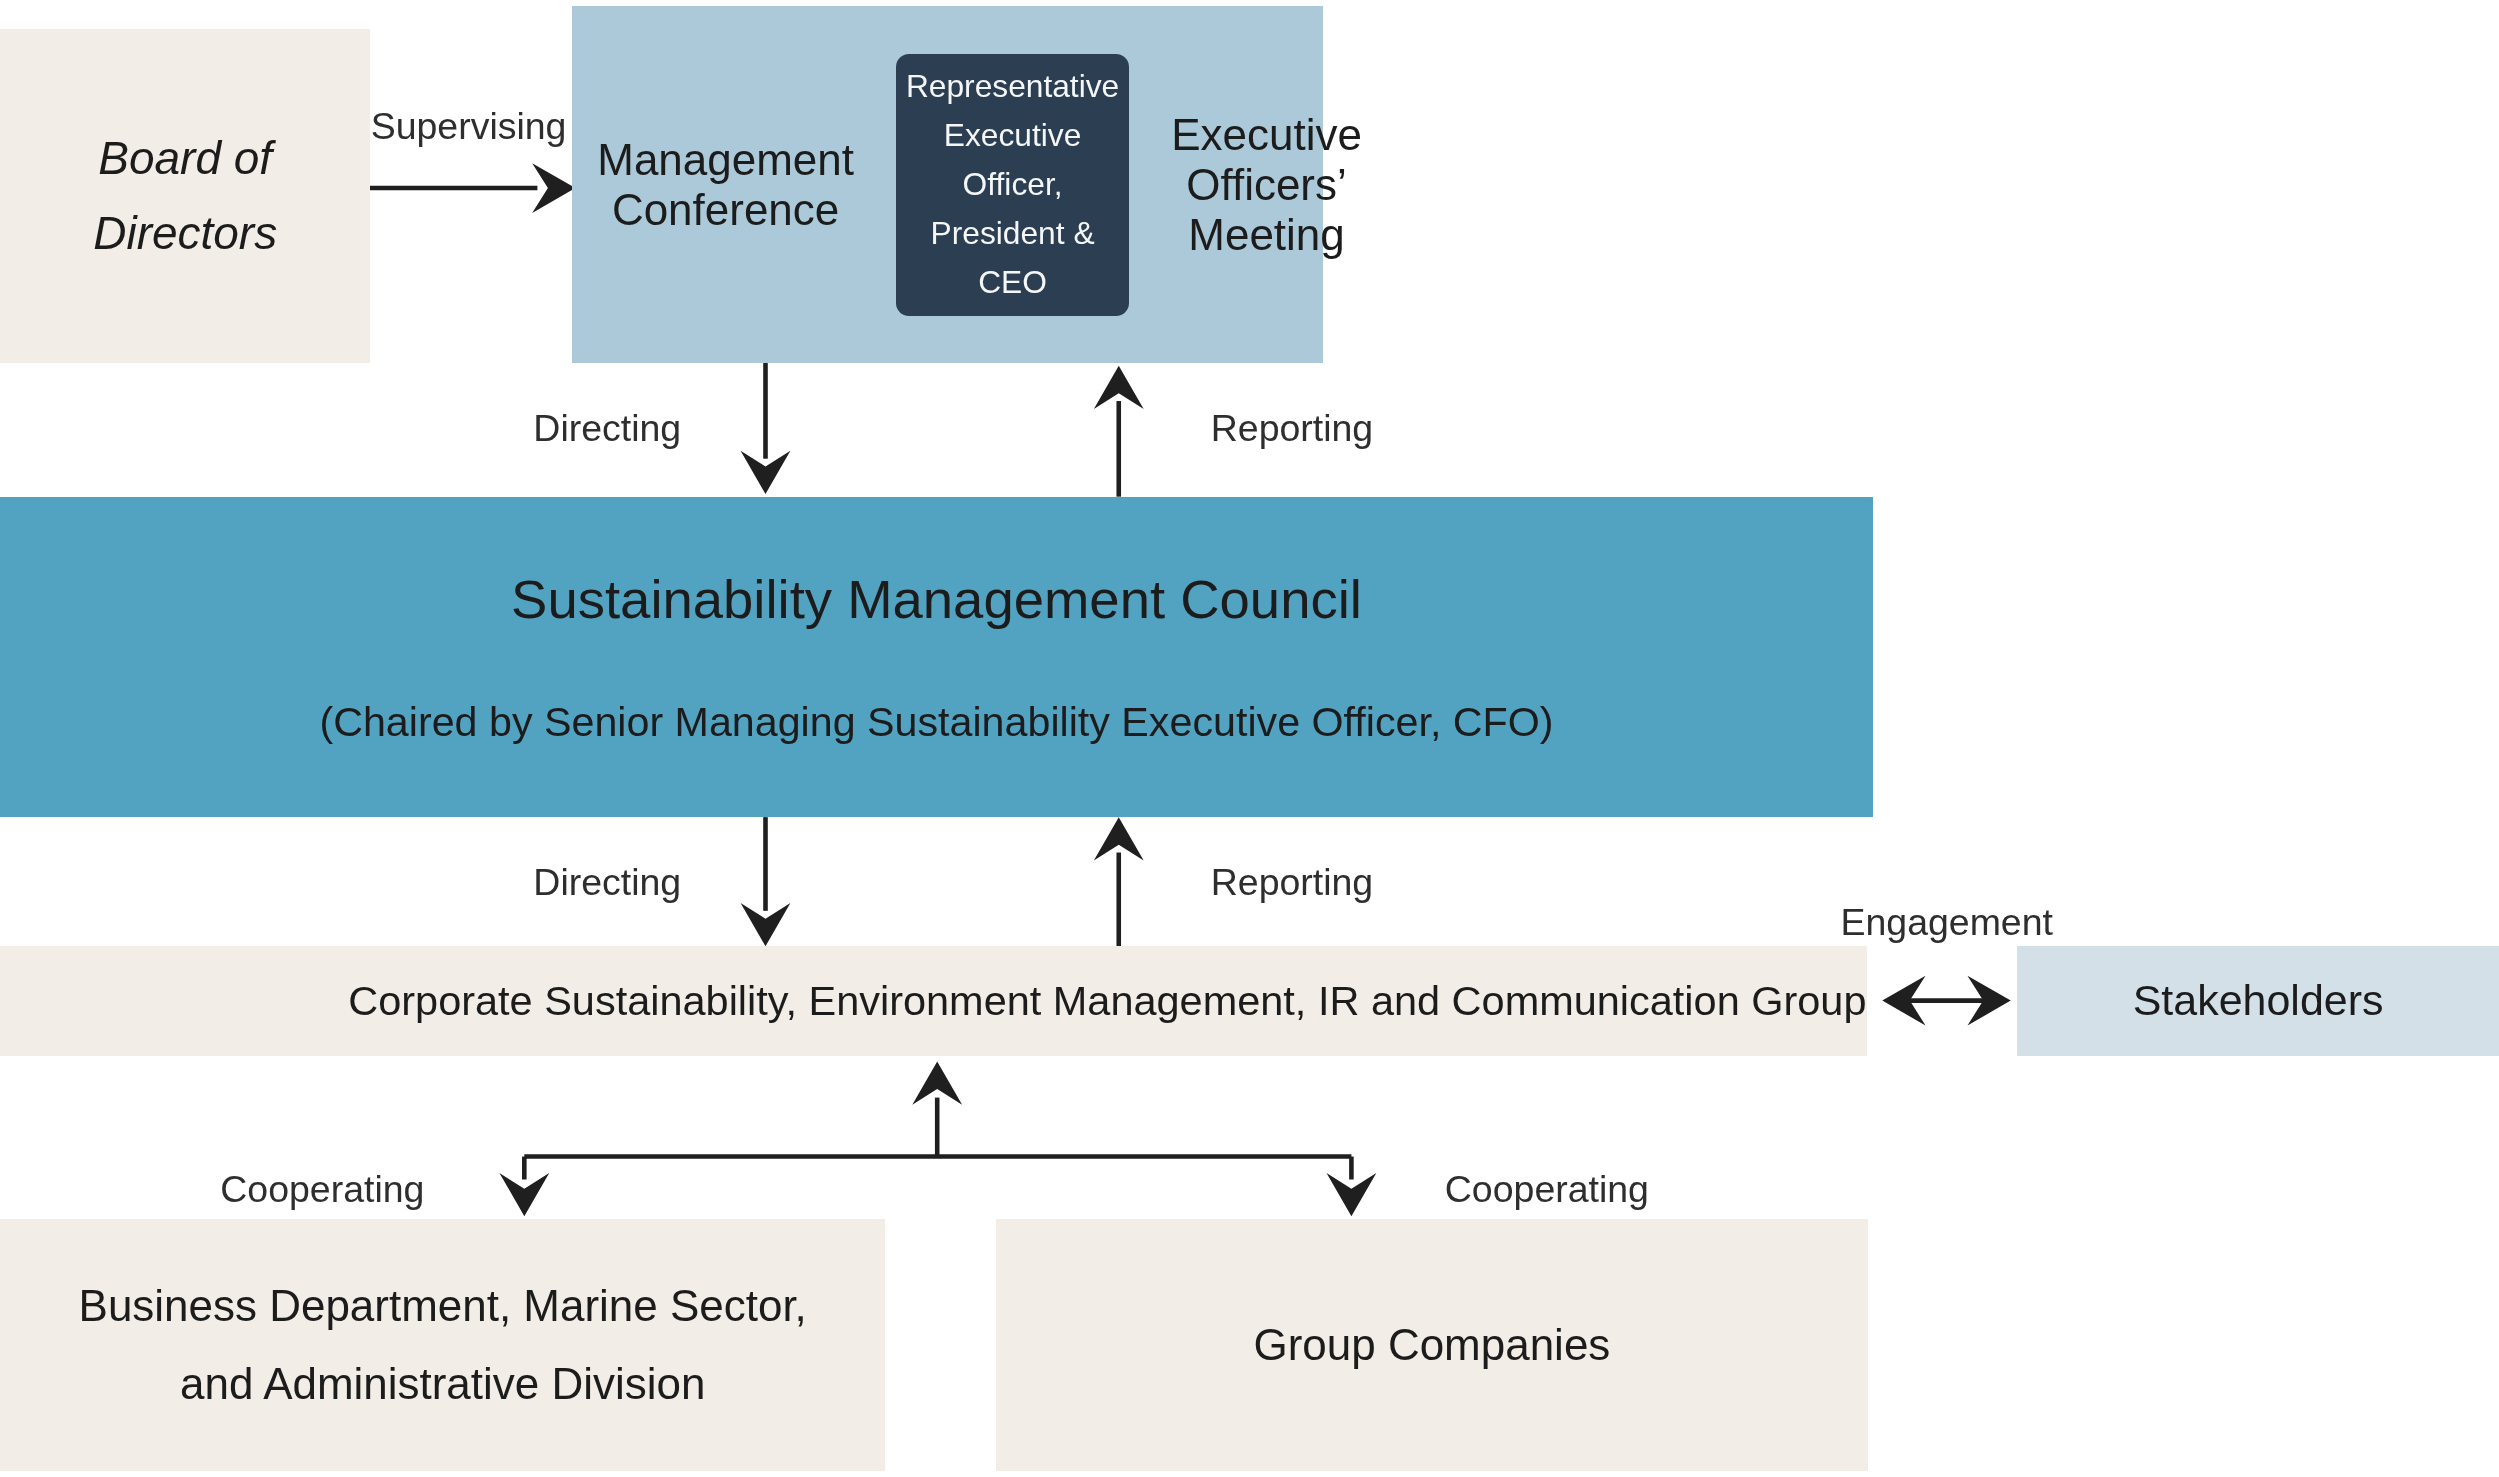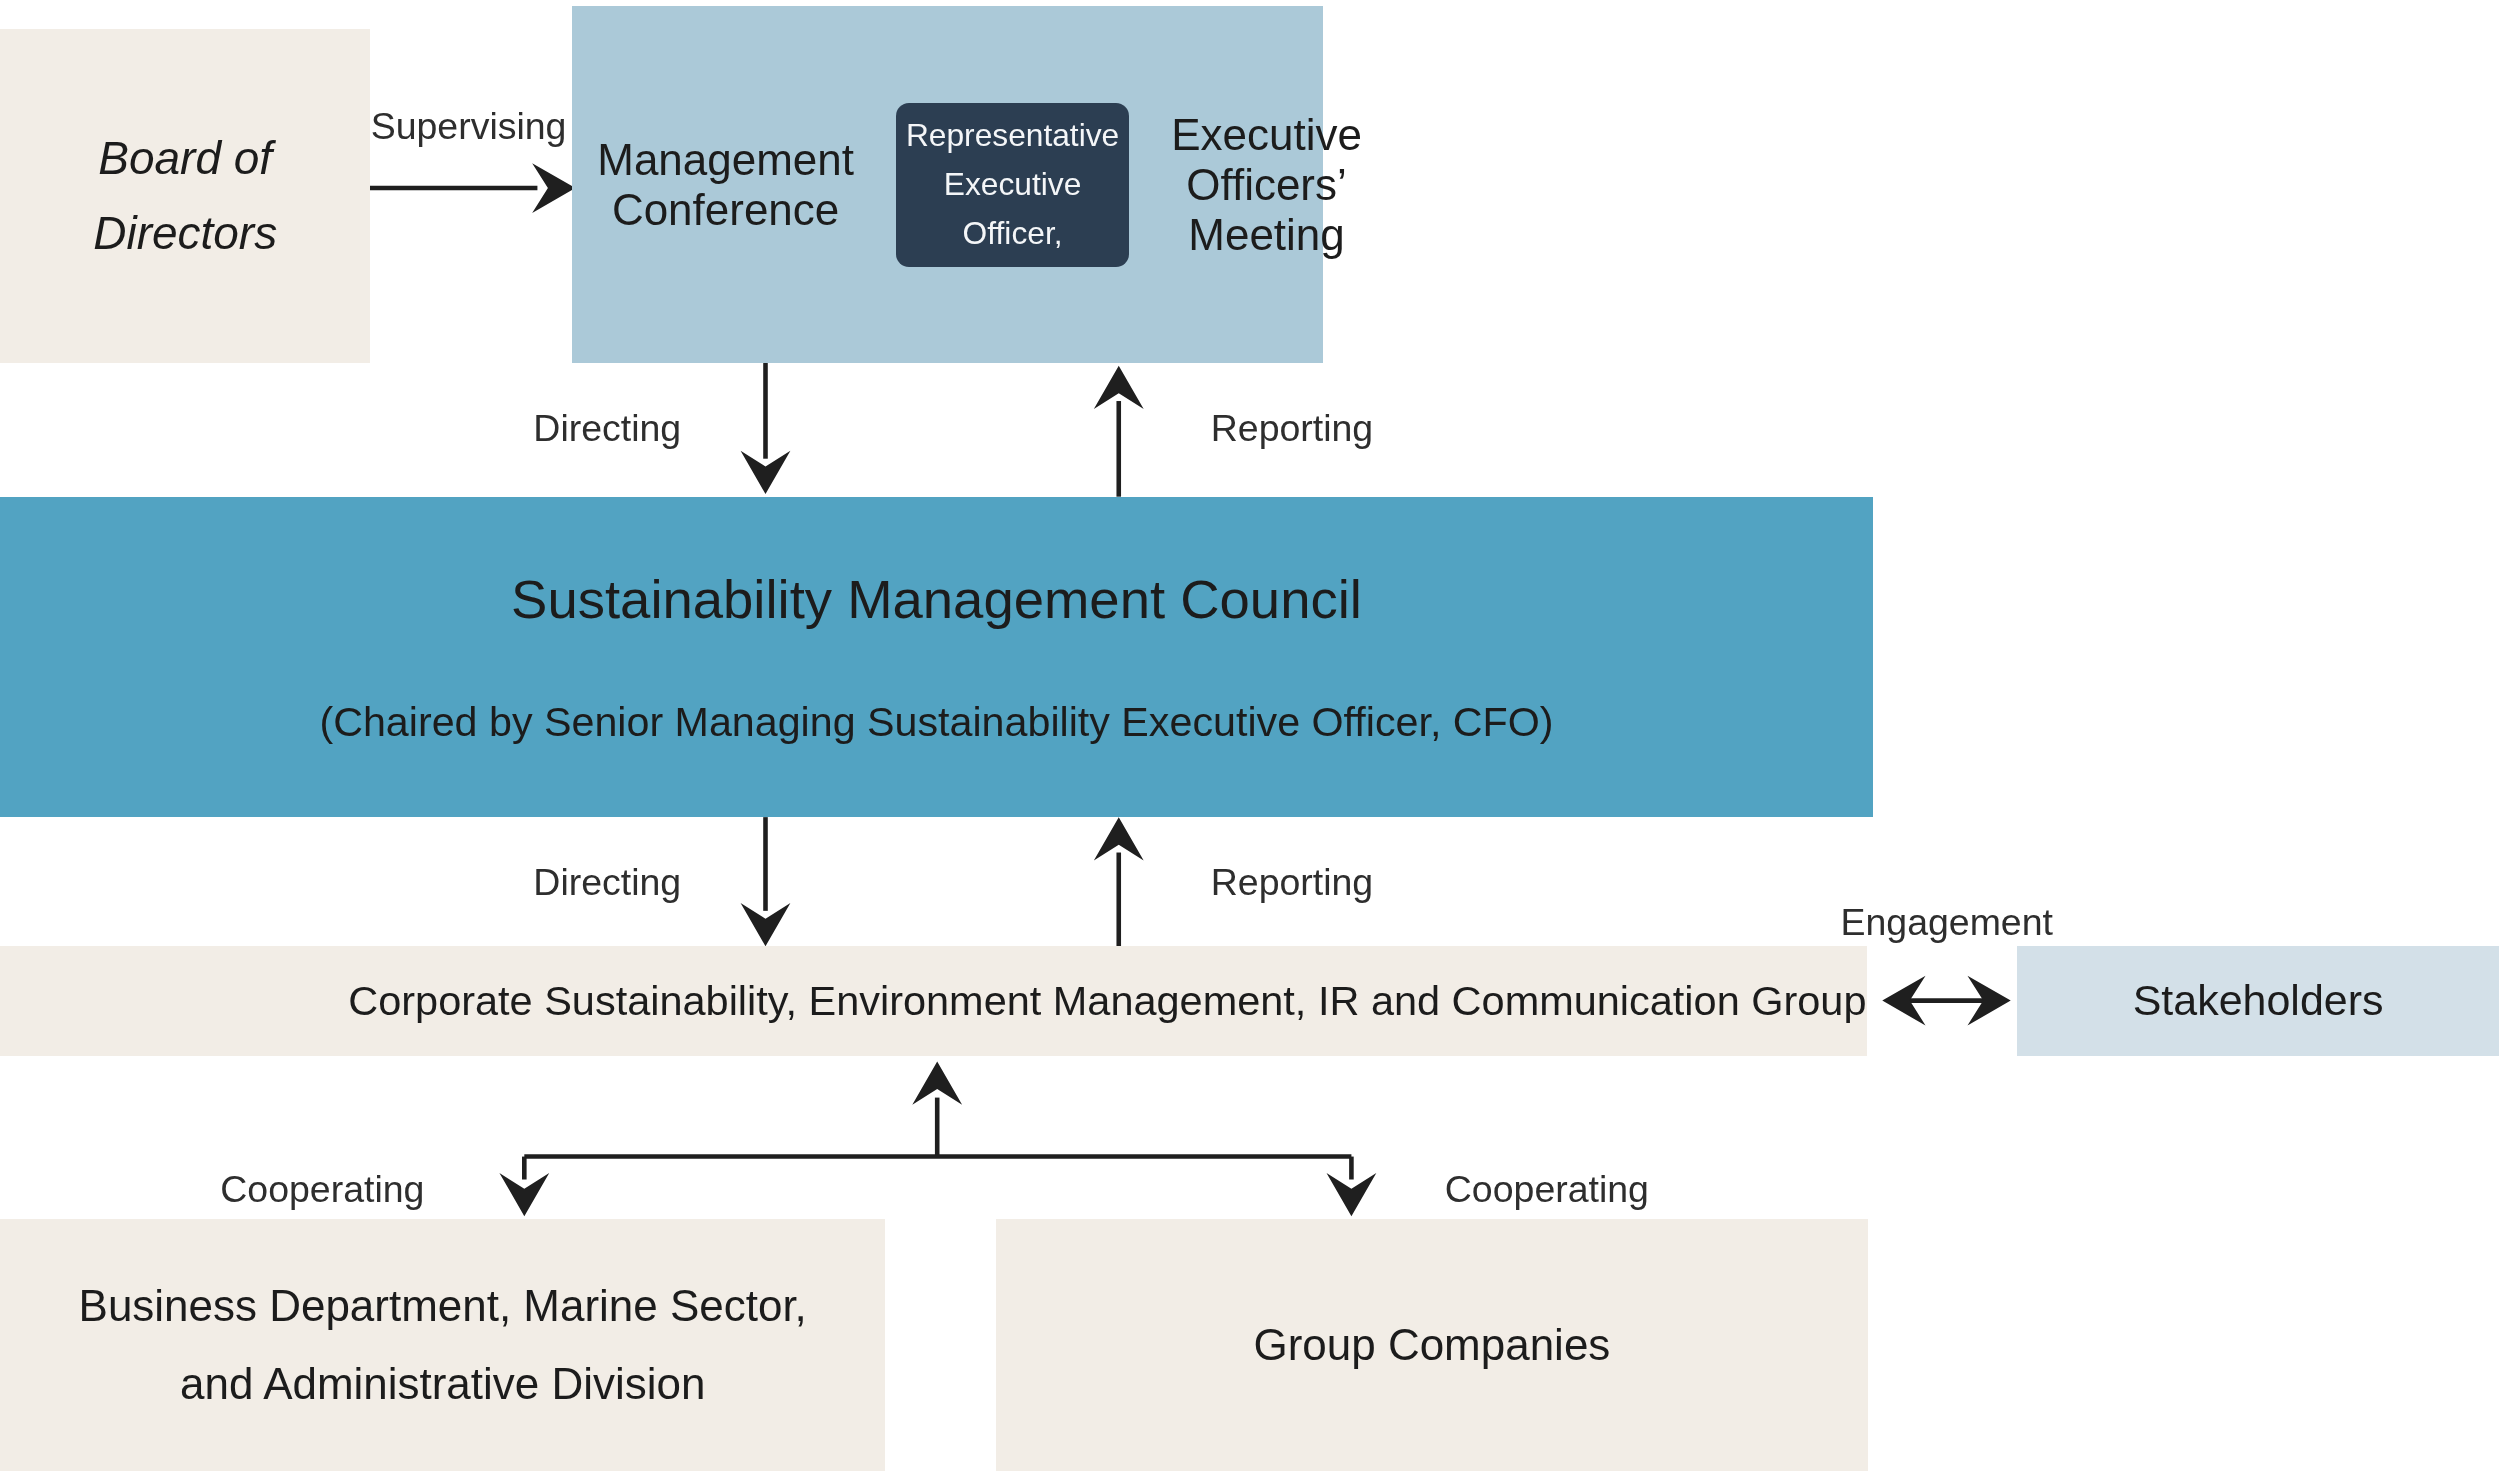--- a/index.html
+++ b/index.html
@@ -80,20 +80,21 @@
 
   <div class="box board">
     <div>Board of</div>
     <div>Directors</div>
   </div>
 
   <div class="box mgmt">
     <div class="mgmt-title">Management Conference</div>
     <div class="navy-badge">
       <div>Representative Executive Officer,</div>
+      <div>President &amp; CEO</div>
     </div>
     <div class="mgmt-meeting">Executive Officers’ Meeting</div>
   </div>
 
   <div class="box council">
     <div class="council-title">Sustainability Management Council</div>
     <div class="council-sub">(Chaired by Senior Managing Sustainability Executive Officer, CFO)</div>
   </div>
 
   <div class="box bar">

